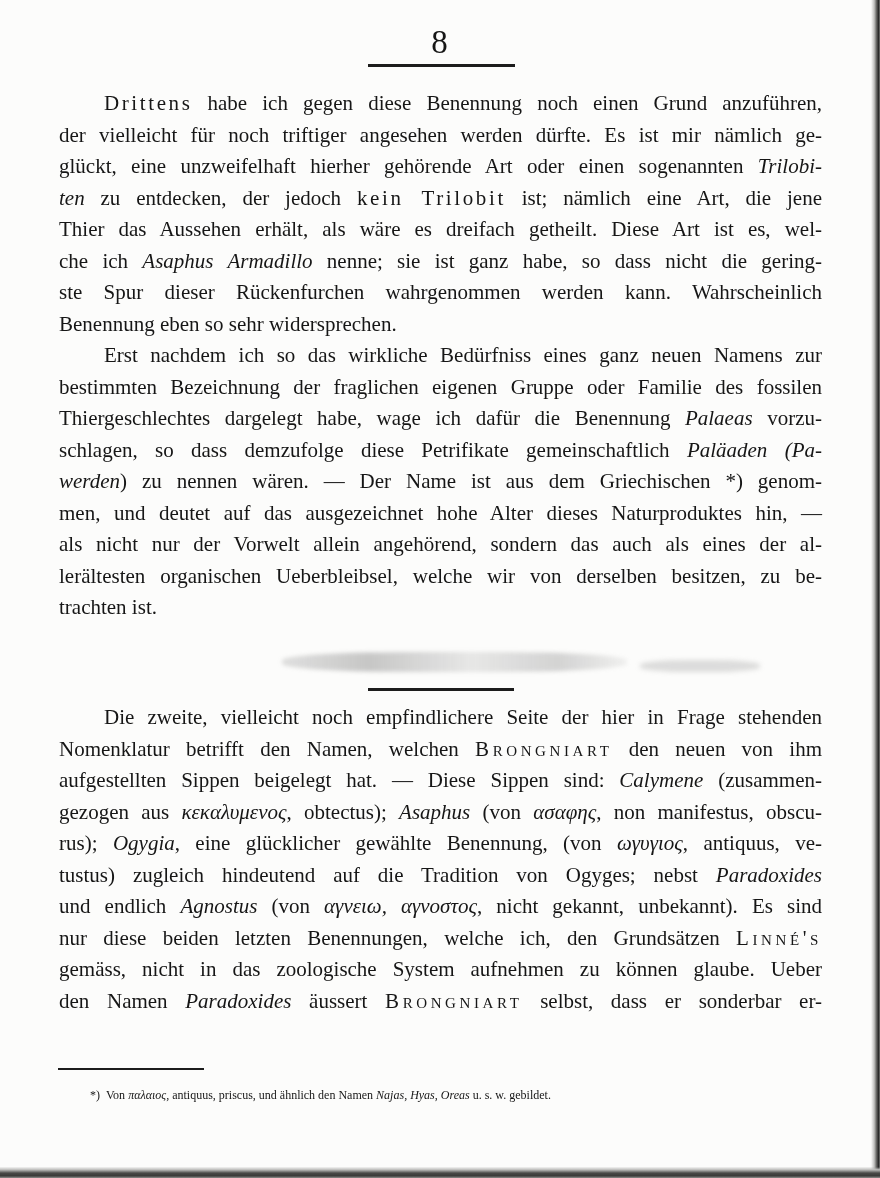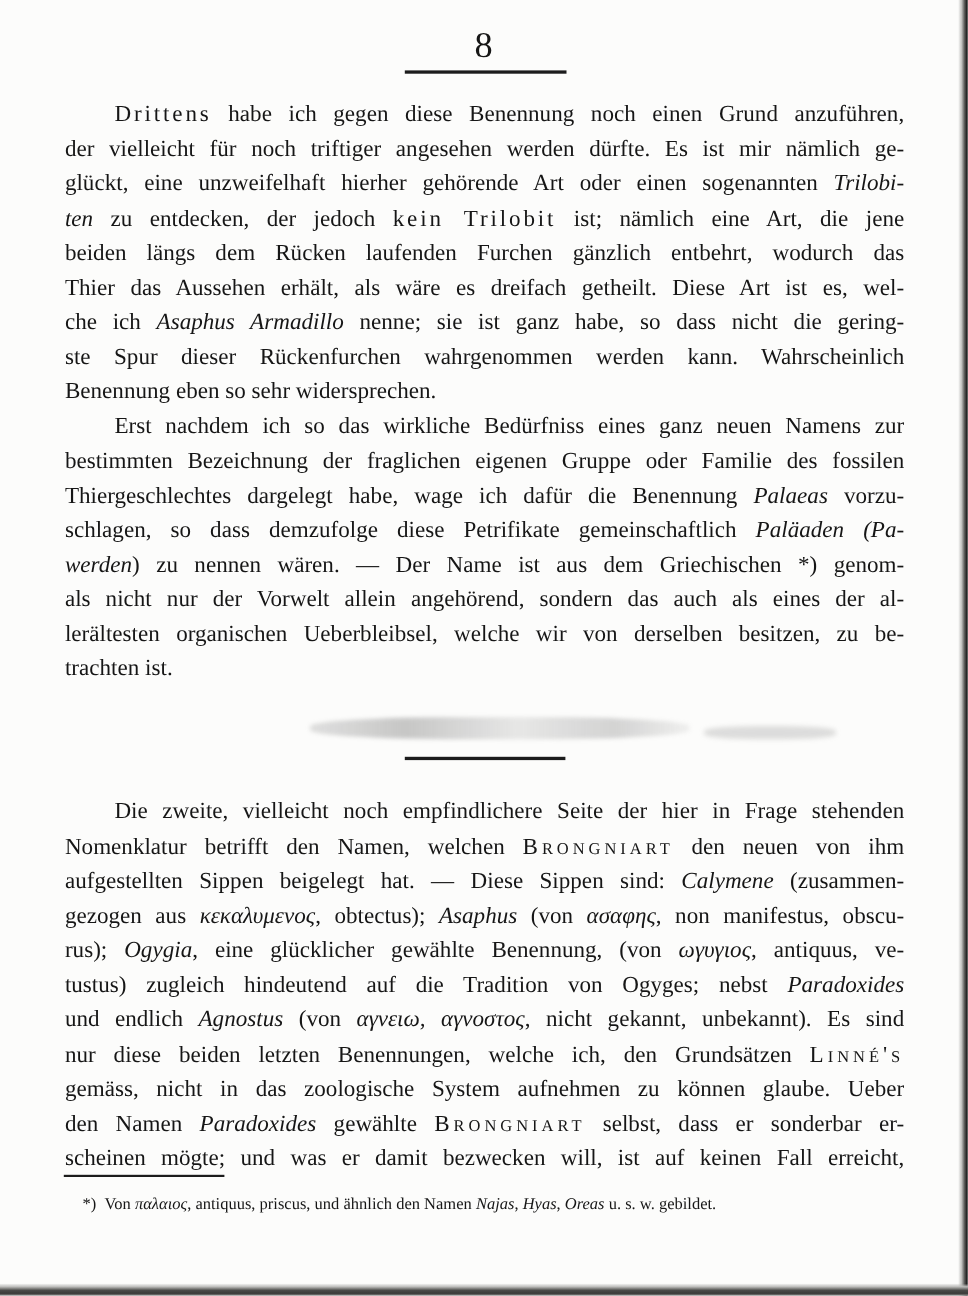--- a/index.html
+++ b/index.html
@@ -53,66 +53,66 @@
     width: 120px; height: 12px;
     background: rgba(110,110,110,0.22);
     filter: blur(2.5px);
     border-radius: 40%;
   }
   .textcol {
     position: absolute; left: 59px; width: 763px;
     font-size: 21px;
   }
   #block-main  { top: 88px; }
-  #block-para3 { top: 722px; }
+  #block-para3 { top: 702px; }
   .line {
     height: 31.5px; line-height: 31.5px;
     text-align: justify; text-align-last: justify;
     white-space: normal;
   }
   .line.lastline { text-align-last: left; }
   .line.indent { text-indent: 45px; }
   .i  { font-style: italic; }
   .sp { letter-spacing: 2.6px; }
   .sc { font-variant: small-caps; letter-spacing: 3.6px; }
   .footnote {
-    position: absolute; left: 75px; top: 1082px; width: 748px;
-    font-size: 15px;
+    position: absolute; left: 90px; top: 1082px; width: 748px;
+    font-size: 12px;
   }
   .footnote .line {
     height: 26px; line-height: 26px;
     text-align: left; text-align-last: left;
   }
 </style>
 </head>
 <body>
 
 <div class="page">
 
   <div class="page-number">8</div>
   <div class="rule header-rule"></div>
 
   <div class="textcol" id="block-main">
     <div>
         <div class="line indent"><span class="sp">Drittens</span><span> habe ich gegen diese Benennung noch einen Grund anzuführen,</span></div>
         <div class="line"><span>der vielleicht für noch triftiger angesehen werden dürfte. Es ist mir nämlich ge-</span></div>
         <div class="line"><span>glückt, eine unzweifelhaft hierher gehörende Art oder einen sogenannten </span><span class="i">Trilobi-</span></div>
         <div class="line"><span class="i">ten</span><span> zu entdecken, der jedoch </span><span class="sp">kein Trilobit</span><span> ist; nämlich eine Art, die jene</span></div>
-        <div class="line"><span>beiden längs dem Rücken laufenden Furchen gänzlich entbehrt, wodurch das</span></div>
         <div class="line"><span>Thier das Aussehen erhält, als wäre es dreifach getheilt. Diese Art ist es, wel-</span></div>
         <div class="line"><span>che ich </span><span class="i">Asaphus Armadillo</span><span> nenne; sie ist ganz habe, so dass nicht die gering-</span></div>
         <div class="line"><span>ste Spur dieser Rückenfurchen wahrgenommen werden kann. Wahrscheinlich</span></div>
         <div class="line lastline"><span>Benennung eben so sehr widersprechen.</span></div>
       </div>
     <div>
         <div class="line indent"><span>Erst nachdem ich so das wirkliche Bedürfniss eines ganz neuen Namens zur</span></div>
         <div class="line"><span>bestimmten Bezeichnung der fraglichen eigenen Gruppe oder Familie des fossilen</span></div>
         <div class="line"><span>Thiergeschlechtes dargelegt habe, wage ich dafür die Benennung </span><span class="i">Palaeas</span><span> vorzu-</span></div>
         <div class="line"><span>schlagen, so dass demzufolge diese Petrifikate gemeinschaftlich </span><span class="i">Paläaden</span><span> </span><span class="i">(Pa-</span></div>
         <div class="line"><span class="i">werden</span><span>) zu nennen wären. — Der Name ist aus dem Griechischen *) genom-</span></div>
+        <div class="line"><span>men, und deutet auf das ausgezeichnet hohe Alter dieses Naturproduktes hin, —</span></div>
         <div class="line"><span>als nicht nur der Vorwelt allein angehörend, sondern das auch als eines der al-</span></div>
         <div class="line"><span>lerältesten organischen Ueberbleibsel, welche wir von derselben besitzen, zu be-</span></div>
         <div class="line lastline"><span>trachten ist.</span></div>
       </div>
   </div>
 
   <div class="smudge"></div>
   <div class="smudge2"></div>
   <div class="rule mid-rule"></div>
 
@@ -120,22 +120,21 @@
     <div>
         <div class="line indent"><span>Die zweite, vielleicht noch empfindlichere Seite der hier in Frage stehenden</span></div>
         <div class="line"><span>Nomenklatur betrifft den Namen, welchen </span><span class="sc">Brongniart</span><span> den neuen von ihm</span></div>
         <div class="line"><span>aufgestellten Sippen beigelegt hat. — Diese Sippen sind: </span><span class="i">Calymene</span><span> (zusammen-</span></div>
         <div class="line"><span>gezogen aus </span><span class="i">κεκαλυμενος</span><span>, obtectus); </span><span class="i">Asaphus</span><span> (von </span><span class="i">ασαφης</span><span>, non manifestus, obscu-</span></div>
         <div class="line"><span>rus); </span><span class="i">Ogygia</span><span>, eine glücklicher gewählte Benennung, (von </span><span class="i">ωγυγιος</span><span>, antiquus, ve-</span></div>
         <div class="line"><span>tustus) zugleich hindeutend auf die Tradition von Ogyges; nebst </span><span class="i">Paradoxides</span></div>
         <div class="line"><span>und endlich </span><span class="i">Agnostus</span><span> (von </span><span class="i">αγνειω, αγνοστος</span><span>, nicht gekannt, unbekannt). Es sind</span></div>
         <div class="line"><span>nur diese beiden letzten Benennungen, welche ich, den Grundsätzen </span><span class="sc">Linné's</span></div>
         <div class="line"><span>gemäss, nicht in das zoologische System aufnehmen zu können glaube. Ueber</span></div>
-        <div class="line"><span>den Namen </span><span class="i">Paradoxides</span><span> gewählte </span><span class="sc">Brongniart</span><span> selbst, dass er sonderbar er-</span></div>
-        <div class="line"><span>scheinen mögte; und was er damit bezwecken will, ist auf keinen Fall erreicht,</span></div>
+        <div class="line"><span>den Namen </span><span class="i">Paradoxides</span><span> äussert </span><span class="sc">Brongniart</span><span> selbst, dass er sonderbar er-</span></div>
       </div>
   </div>
 
   <div class="rule footnote-rule"></div>
   <div class="footnote">
     <div>
         <div class="line lastline"><span>*) Von </span><span class="i">παλαιος</span><span>, antiquus, priscus, und ähnlich den Namen </span><span class="i">Najas</span><span>, </span><span class="i">Hyas</span><span>, </span><span class="i">Oreas</span><span> u. s. w. gebildet.</span></div>
       </div>
   </div>
 

